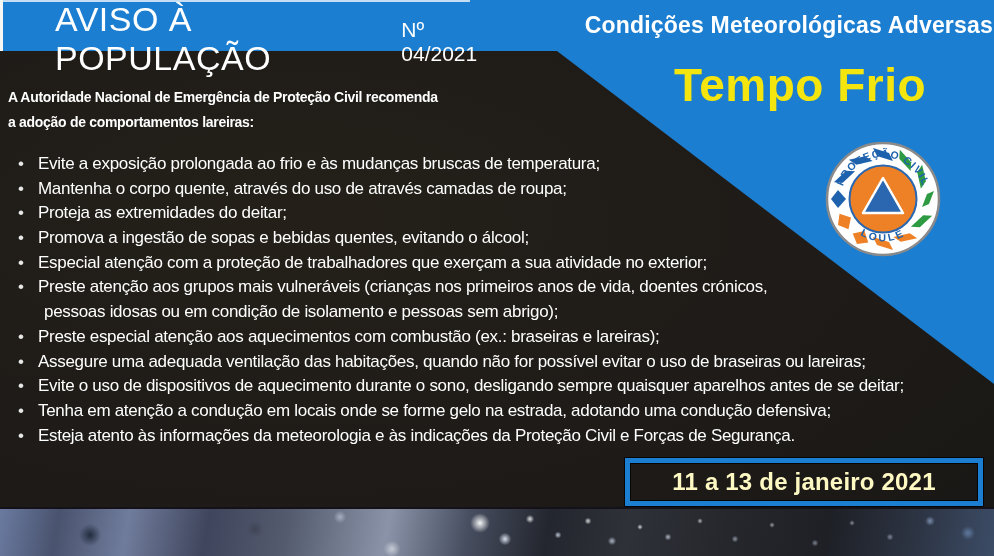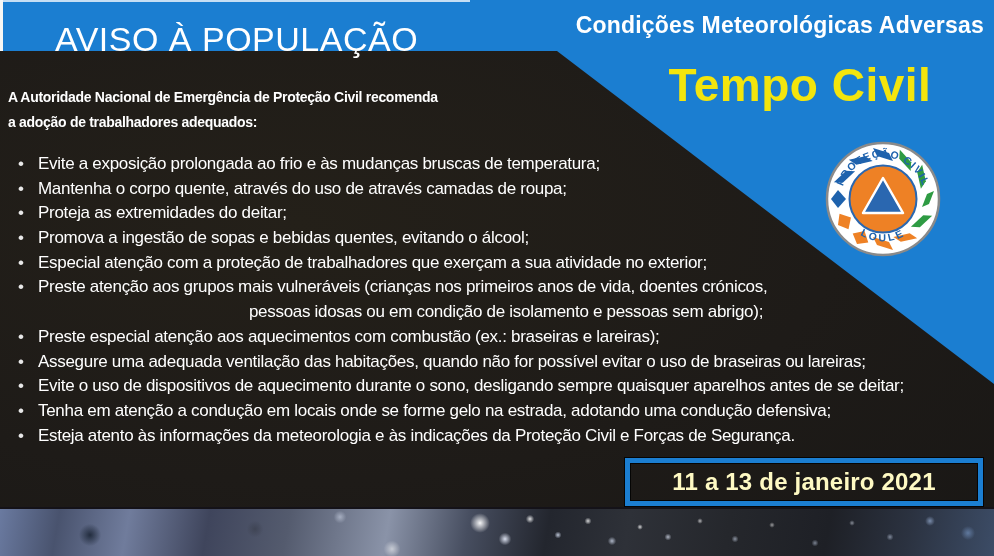--- a/index.html
+++ b/index.html
@@ -18,21 +18,21 @@
 
   
   .banner-left {
     position:absolute; left:3px; top:8px; width:494px; height:62px;
     display:flex; align-items:center; padding-left:52px; color:#fff;
   }
   .banner-left .title { font-size:34px; font-weight:400; letter-spacing:.5px; }
   .banner-left .number { font-size:21px; font-weight:400; margin-left:14px; margin-top:6px; }
   .banner-right {
     position:absolute; left:497px; top:0; width:497px; height:51px;
-    display:flex; align-items:center; justify-content:flex-end; padding-right:10px;
+    display:flex; align-items:center; justify-content:flex-end; padding-right:1px;
     color:#fff; font-size:23px; font-weight:700; letter-spacing:.2px;
   }
 
   
   .event-title {
     position:absolute; left:610px; top:58px; width:380px; text-align:center;
     color:#f3e50d; font-size:46px; font-weight:700; letter-spacing:.5px;
   }
 
   
@@ -47,21 +47,21 @@
   
   .recommendations { position:absolute; left:8px; top:152px; width:960px; color:#ffffff; }
   .bullet-line {
     position:relative; height:24.7px; line-height:24.7px;
     font-size:17px; letter-spacing:-.3px; white-space:nowrap;
   }
   .bullet-line.first { padding-left:30px; }
   .bullet-line.first::before {
     content:"\2022"; position:absolute; left:10px; top:0; font-size:17px; color:#e8e8e8;
   }
-  .bullet-line.cont { padding-left:36px;text-align:center; }
+  .bullet-line.cont { padding-left:36px; }
 
   
   .date-badge {
     position:absolute; left:625px; top:458px; width:358px; height:48px;
     border:5px solid #1b7ed1; outline:1px solid rgba(0,0,0,.8);
     box-shadow:inset 0 0 0 1px rgba(0,0,0,.8);
     display:flex; align-items:center; justify-content:center;
     color:#fef9c3; font-size:24px; font-weight:700; letter-spacing:.2px;
   }
 
@@ -101,27 +101,28 @@
 
 <div id="poster">
 
   <div class="black-panel"></div>
 
   <div class="edge-white-top"></div>
   <div class="edge-white-left"></div>
 
   <div class="banner-left">
     <span class="title">AVISO À POPULAÇÃO</span>
+    <span class="number">Nº 04/2021</span>
   </div>
 
   <div class="banner-right">
     <span>Condições Meteorológicas Adversas</span>
   </div>
 
-  <div class="event-title">Tempo Civil</div>
+  <div class="event-title">Tempo Frio</div>
 
   <svg class="logo" viewBox="-60 -60 120 120" xmlns="http://www.w3.org/2000/svg">
     <circle cx="0" cy="0" r="56" fill="#ffffff" stroke="#8a8a8a" stroke-width="2.5"></circle>
     <g>
       <g transform="rotate(0)">
           <path d="M -10 -51 L 6 -46 L 10 -38 L -6 -43 Z" fill="#1e62ad"></path>
         </g>
       <g transform="rotate(30)">
           <path d="M -10 -51 L 6 -46 L 10 -38 L -6 -43 Z" fill="#2e9b43"></path>
         </g>
@@ -165,21 +166,21 @@
     <text font-size="10.5" font-weight="bold" fill="#1e62ad" letter-spacing="1.2">
       <textPath href="#arcTop" startOffset="50%" text-anchor="middle">PROTEÇÃO CIVIL</textPath>
     </text>
     <text font-size="10.5" font-weight="bold" fill="#1e62ad" letter-spacing="2.5">
       <textPath href="#arcBottom" startOffset="50%" text-anchor="middle">LOULÉ</textPath>
     </text>
   </svg>
 
   <div class="intro">
     <div>A Autoridade Nacional de Emergência de Proteção Civil recomenda</div>
-    <div>a adoção de trabalhadores adequados:</div>
+    <div>a adoção de comportamentos lareiras:</div>
   </div>
 
   <div class="recommendations">
       <div class="bullet-line first">Evite a exposição prolongada ao frio e às mudanças bruscas de temperatura;</div>
       <div class="bullet-line first">Mantenha o corpo quente, através do uso de através camadas de roupa;</div>
       <div class="bullet-line first">Proteja as extremidades do deitar;</div>
       <div class="bullet-line first">Promova a ingestão de sopas e bebidas quentes, evitando o álcool;</div>
       <div class="bullet-line first">Especial atenção com a proteção de trabalhadores que exerçam a sua atividade no exterior;</div>
       <div class="bullet-line first">Preste atenção aos grupos mais vulneráveis (crianças nos primeiros anos de vida, doentes crónicos,</div>
       <div class="bullet-line cont">pessoas idosas ou em condição de isolamento e pessoas sem abrigo);</div>

